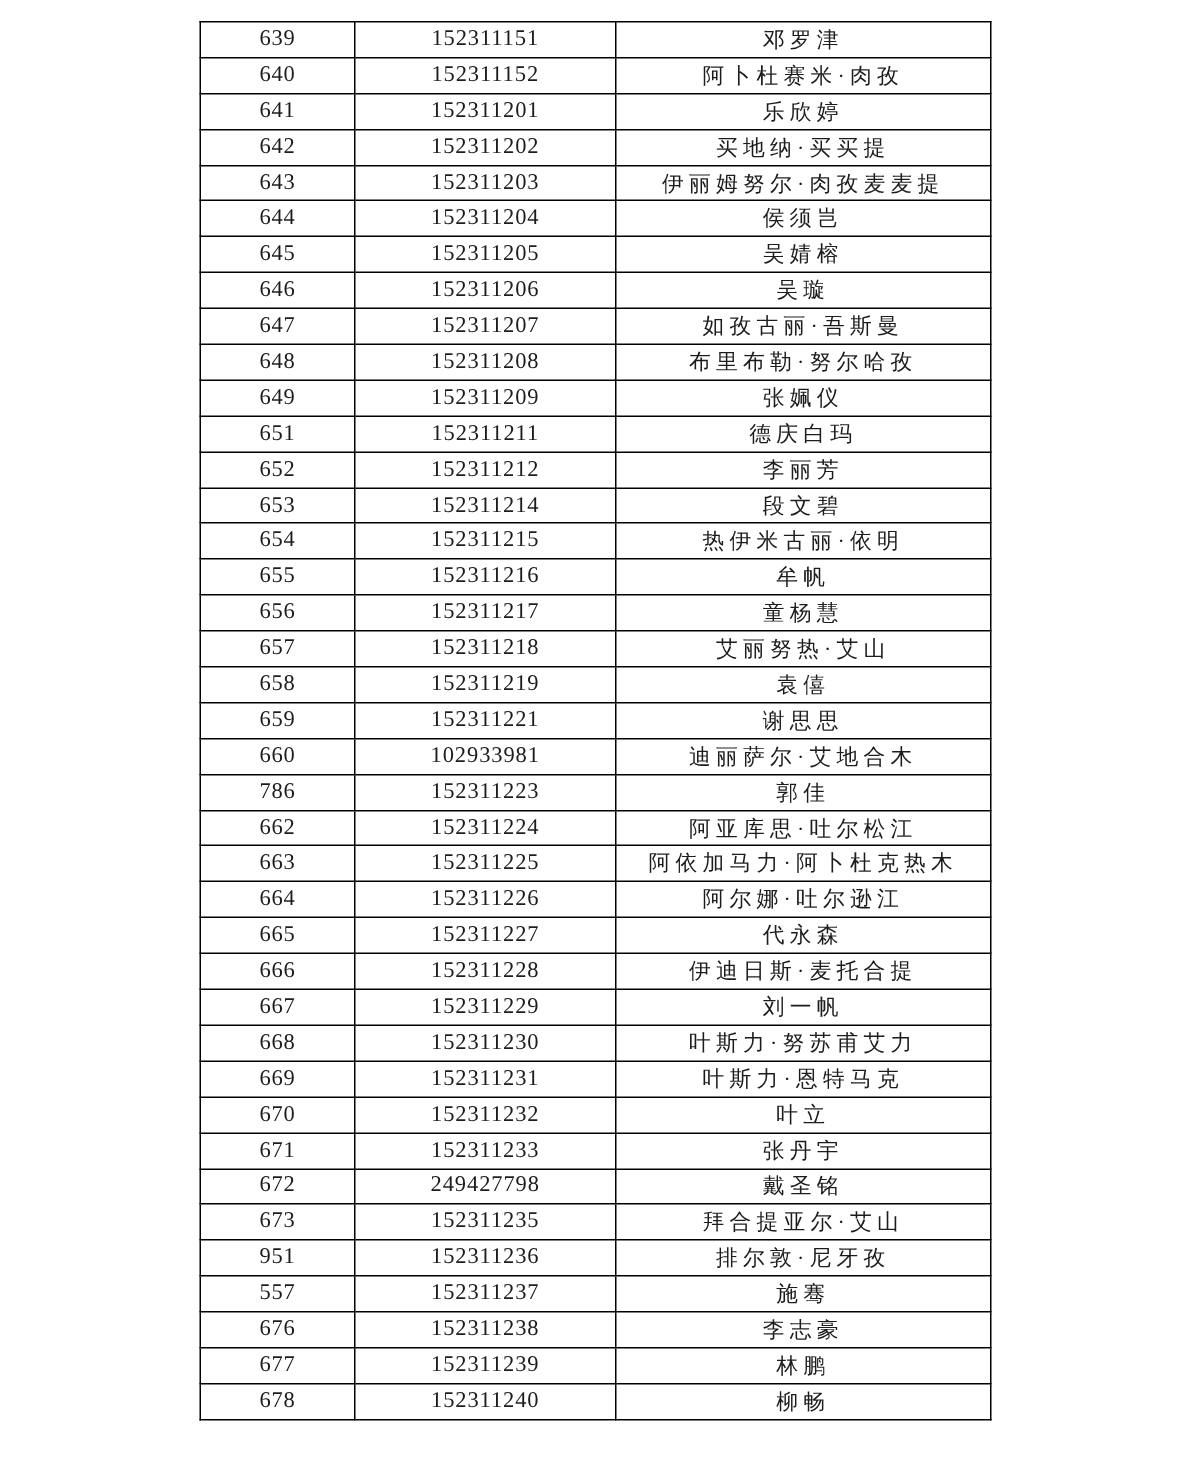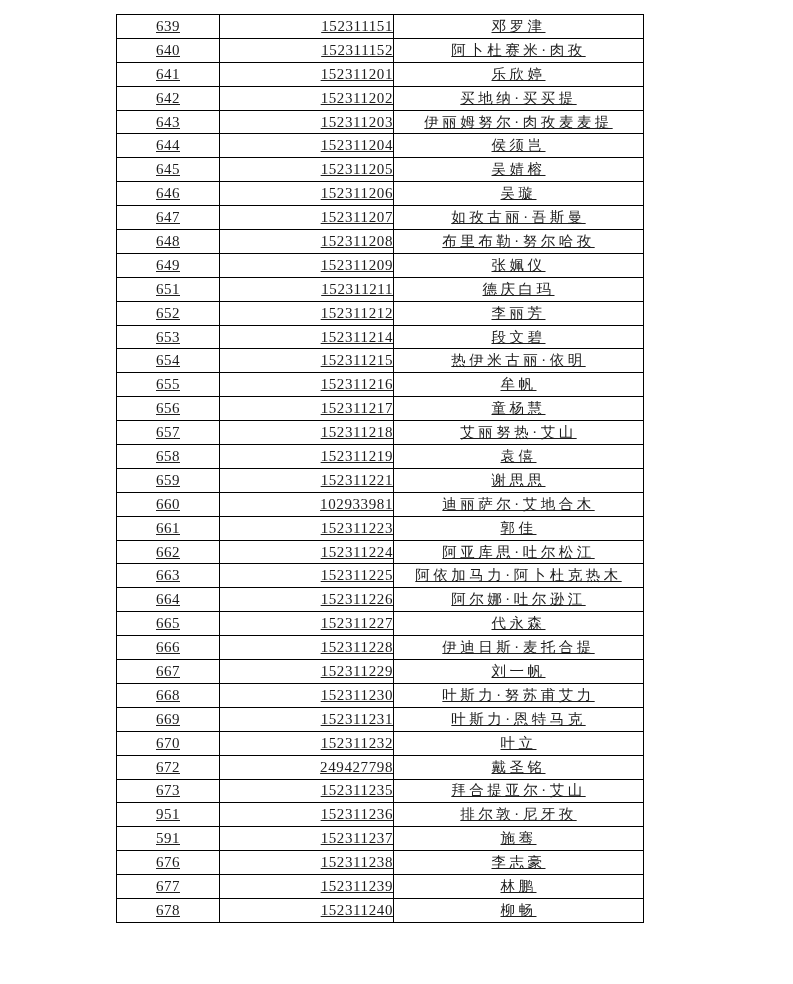--- a/index.html
+++ b/index.html
@@ -9,47 +9,45 @@
   body {
     width: 793px;
     height: 984px;
     background: #ffffff;
     position: relative;
     font-family: "Liberation Serif", "DejaVu Serif", serif;
     color: #1c1c1c;
   }
   .roster-table {
     position: absolute;
-    left: 116px;
+    left: 133px;
     top: 14px;
     width: 527px;
     border-collapse: collapse;
     table-layout: fixed;
-    text-decoration: underline;
   }
   .roster-table col.col-serial { width: 103px; }
   .roster-table col.col-id     { width: 174px; }
   .roster-table col.col-name   { width: 250px; }
   .roster-table td {
     border: 1px solid #000000;
     height: 22.9px;
     padding: 0;
     text-align: center;
     vertical-align: middle;
     overflow: hidden;
     white-space: nowrap;
   }
   td.serial-cell {
     font-size: 15px;
     letter-spacing: 0.5px;
   }
   td.id-cell {
     font-size: 15px;
     letter-spacing: 0.6px;
-    text-align: right;
   }
   td.name-cell {
     font-size: 14.5px;
     letter-spacing: 3.5px;
   }
 </style>
 </head>
 <body>
 
 <table class="roster-table">
@@ -158,21 +156,21 @@
         <td class="serial-cell">659</td>
         <td class="id-cell">152311221</td>
         <td class="name-cell">谢思思</td>
       </tr>
       <tr>
         <td class="serial-cell">660</td>
         <td class="id-cell">102933981</td>
         <td class="name-cell">迪丽萨尔·艾地合木</td>
       </tr>
       <tr>
-        <td class="serial-cell">661</td>
+        <td class="serial-cell">786</td>
         <td class="id-cell">152311223</td>
         <td class="name-cell">郭佳</td>
       </tr>
       <tr>
         <td class="serial-cell">662</td>
         <td class="id-cell">152311224</td>
         <td class="name-cell">阿亚库思·吐尔松江</td>
       </tr>
       <tr>
         <td class="serial-cell">663</td>
@@ -208,36 +206,41 @@
         <td class="serial-cell">669</td>
         <td class="id-cell">152311231</td>
         <td class="name-cell">叶斯力·恩特马克</td>
       </tr>
       <tr>
         <td class="serial-cell">670</td>
         <td class="id-cell">152311232</td>
         <td class="name-cell">叶立</td>
       </tr>
       <tr>
+        <td class="serial-cell">671</td>
+        <td class="id-cell">152311233</td>
+        <td class="name-cell">张丹宇</td>
+      </tr>
+      <tr>
         <td class="serial-cell">672</td>
         <td class="id-cell">249427798</td>
         <td class="name-cell">戴圣铭</td>
       </tr>
       <tr>
         <td class="serial-cell">673</td>
         <td class="id-cell">152311235</td>
         <td class="name-cell">拜合提亚尔·艾山</td>
       </tr>
       <tr>
         <td class="serial-cell">951</td>
         <td class="id-cell">152311236</td>
         <td class="name-cell">排尔敦·尼牙孜</td>
       </tr>
       <tr>
-        <td class="serial-cell">591</td>
+        <td class="serial-cell">557</td>
         <td class="id-cell">152311237</td>
         <td class="name-cell">施骞</td>
       </tr>
       <tr>
         <td class="serial-cell">676</td>
         <td class="id-cell">152311238</td>
         <td class="name-cell">李志豪</td>
       </tr>
       <tr>
         <td class="serial-cell">677</td>

